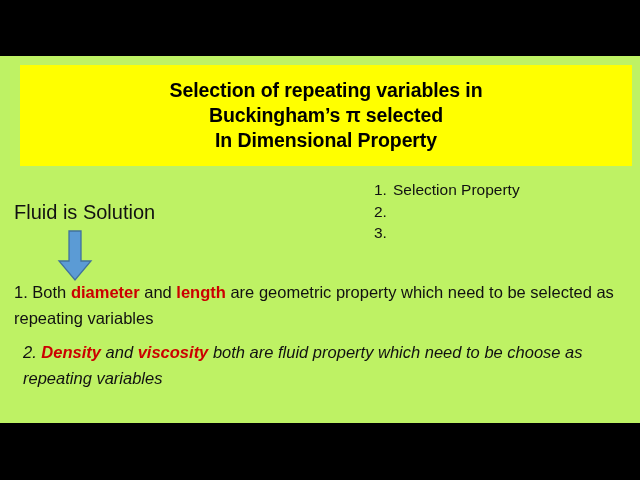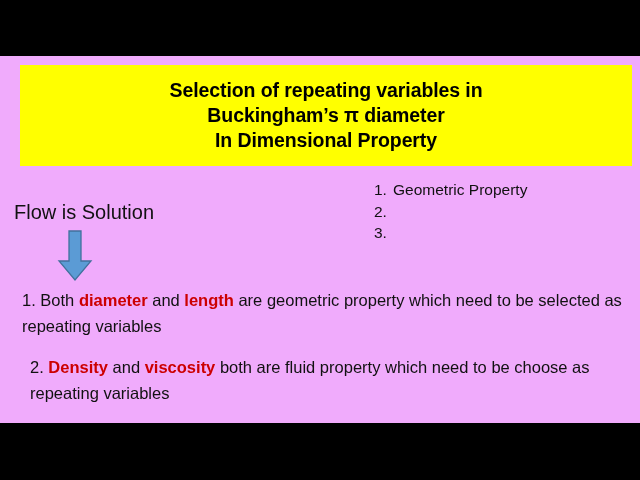--- a/index.html
+++ b/index.html
@@ -31,21 +31,21 @@
   #letterbox-top    { top: 0;  height: 56px; }
   #letterbox-bottom { top: 423px; height: 57px; }
 
   
   #slide-canvas {
     position: absolute;
     left: 0;
     top: 56px;
     width: 640px;
     height: 367px;
-    background: #f0abfc;
+    background: #bef264;
   }
 
   
   #title-banner {
     position: absolute;
     left: 20px;
     top: 9px;
     width: 612px;
     height: 101px;
     background: #ffff00;
@@ -127,47 +127,47 @@
 <body>
 
 <div id="slide-root">
 
   <div class="letterbox" id="letterbox-top"></div>
 
   <div id="slide-canvas">
 
     <div id="title-banner">
       <div class="title-line">Selection of repeating variables in</div>
-      <div class="title-line">Buckingham’s π diameter</div>
+      <div class="title-line">Buckingham’s π selected</div>
       <div class="title-line">In Dimensional Property</div>
     </div>
 
-    <div id="solution-heading">Flow is Solution</div>
+    <div id="solution-heading">Fluid is Solution</div>
 
     <div id="down-arrow">
       <svg width="36" height="52" viewBox="0 0 36 52" xmlns="http://www.w3.org/2000/svg">
         <polygon points="12,1 24,1 24,31 34,31 18,50 2,31 12,31" fill="#5b9bd5" stroke="#41719c" stroke-width="1.3" stroke-linejoin="miter"></polygon>
       </svg>
     </div>
 
     <div id="property-list">
       <div class="property-item">
         <span class="property-num">1.</span>
-        <span>Geometric Property</span>
+        <span>Selection Property</span>
       </div>
       <div class="property-item">
         <span class="property-num">2.</span>
       </div>
       <div class="property-item">
         <span class="property-num">3.</span>
       </div>
     </div>
 
     <div id="explanation-block">
-      <p class="explain-para" style="margin:8px;"><span>1. Both </span><span class="hl">diameter</span><span> and </span><span class="hl">length</span><span> are geometric property which need to be selected as repeating variables</span></p>
-      <p class="explain-para" style="margin:16px;"><span>2. </span><span class="hl">Density</span><span> and </span><span class="hl">viscosity</span><span> both are fluid property which need to be choose as repeating variables</span></p>
+      <p class="explain-para" style="margin:0;"><span>1. Both </span><span class="hl">diameter</span><span> and </span><span class="hl">length</span><span> are geometric property which need to be selected as repeating variables</span></p>
+      <p class="explain-para" style="margin:9px;font-style:italic;"><span>2. </span><span class="hl">Density</span><span> and </span><span class="hl">viscosity</span><span> both are fluid property which need to be choose as repeating variables</span></p>
     </div>
 
   </div>
 
   <div class="letterbox" id="letterbox-bottom"></div>
 
 </div>
 
 </body></html>

